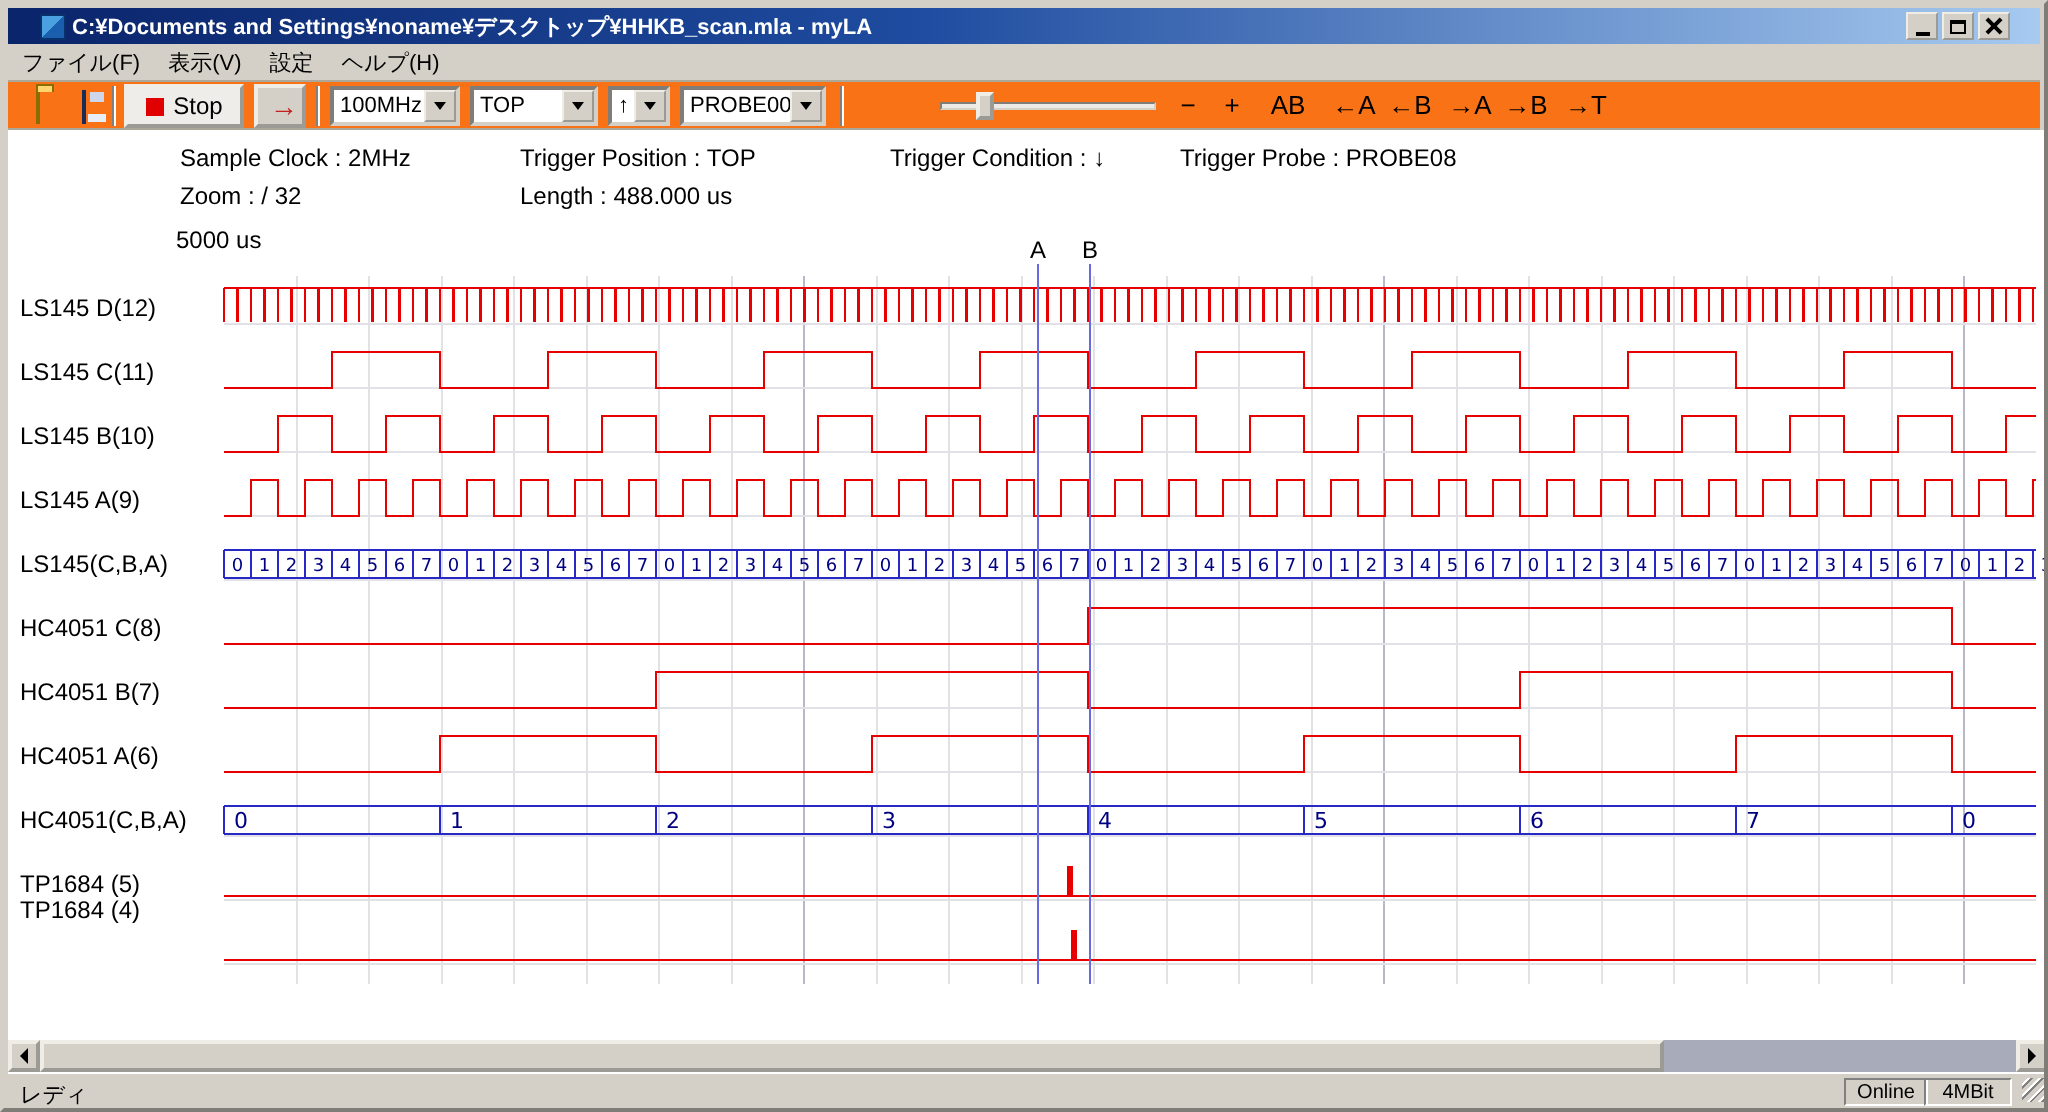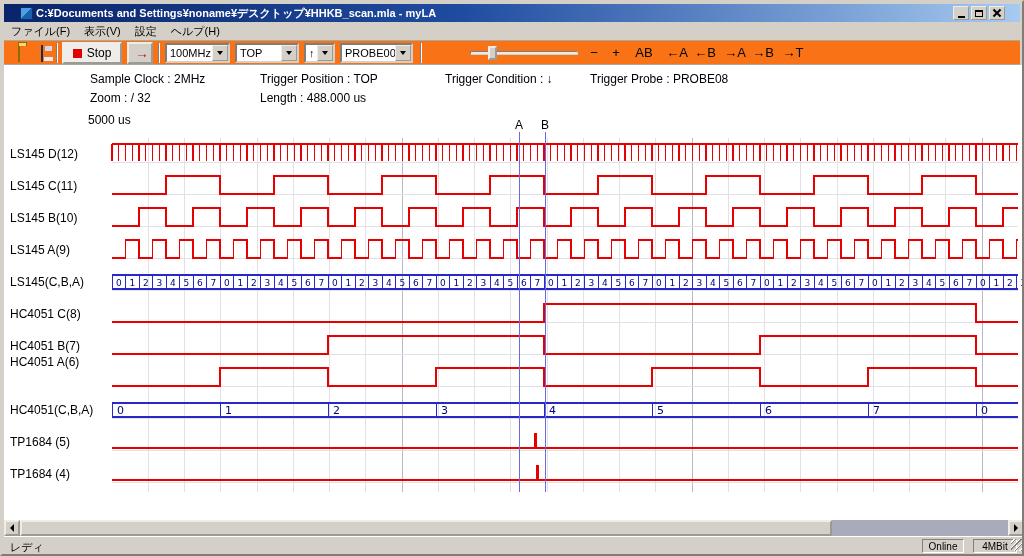--- a/index.html
+++ b/index.html
@@ -66,21 +66,21 @@
     display:flex;align-items:center;justify-content:center;padding:0;}
   .tri-left{width:0;height:0;border-top:4px solid transparent;border-bottom:4px solid transparent;border-right:4px solid #000;}
   .tri-right{width:0;height:0;border-top:4px solid transparent;border-bottom:4px solid transparent;border-left:4px solid #000;}
   .scroll-thumb{position:absolute;left:16px;top:0;width:812px;height:16px;background:#d4d0c8;border:2px outset #f0ede6;}
   
   .statusbar{position:absolute;left:2px;top:534px;width:1020px;height:16px;background:#d4d0c8;border-top:1px solid #fff;}
   .status-ready{position:absolute;left:6px;top:3px;font-size:11px;}
   .status-panel{position:absolute;top:2px;height:14px;line-height:13px;text-align:center;font-size:10px;
     border:1px solid;border-color:#808080 #fff #fff #808080;}
   .panel-online{right:60px;width:42px;}
-  .panel-mem{right:7px;width:44px;}
+  .panel-mem{right:18px;width:44px;}
   .resize-grip{position:absolute;right:1px;bottom:1px;width:12px;height:12px;
     background:repeating-linear-gradient(135deg,transparent 0 2px,#fff 2px 3px,#808080 3px 4px);}
 </style>
 </head>
 <body>
 
 <div class="window">
 
   <div class="titlebar">
     <div class="app-icon"></div>
@@ -173,24 +173,24 @@
     <span class="marker-label" style="left:535px;top:53px">B</span>
 
     <div id="channel-labels">
         <div class="ch-label" style="top: 81px;">LS145 D(12)</div>
         <div class="ch-label" style="top: 113px;">LS145 C(11)</div>
         <div class="ch-label" style="top: 145px;">LS145 B(10)</div>
         <div class="ch-label" style="top: 177px;">LS145 A(9)</div>
         <div class="ch-label" style="top: 209px;">LS145(C,B,A)</div>
         <div class="ch-label" style="top: 241px;">HC4051 C(8)</div>
         <div class="ch-label" style="top: 273px;">HC4051 B(7)</div>
-        <div class="ch-label" style="top: 289px; text-align: center;">HC4051 A(6)</div>
+        <div class="ch-label" style="top: 305px; text-align: center;">HC4051 A(6)</div>
         <div class="ch-label" style="top: 337px;">HC4051(C,B,A)</div>
         <div class="ch-label" style="top: 369px; text-align: center;">TP1684 (5)</div>
-        <div class="ch-label" style="top: 401px;">TP1684 (4)</div>
+        <div class="ch-label" style="top: 382px;">TP1684 (4)</div>
       </div>
 
     <svg id="wave-svg" width="1020" height="388" viewBox="0 0 1020 388">
         <line x1="144.25" y1="6" x2="144.25" y2="360" stroke="#e2e2e6" stroke-width="1"></line>
         <line x1="180.5" y1="6" x2="180.5" y2="360" stroke="#e2e2e6" stroke-width="1"></line>
         <line x1="216.75" y1="6" x2="216.75" y2="360" stroke="#e2e2e6" stroke-width="1"></line>
         <line x1="253" y1="6" x2="253" y2="360" stroke="#e2e2e6" stroke-width="1"></line>
         <line x1="289.25" y1="6" x2="289.25" y2="360" stroke="#e2e2e6" stroke-width="1"></line>
         <line x1="325.5" y1="6" x2="325.5" y2="360" stroke="#e2e2e6" stroke-width="1"></line>
         <line x1="361.75" y1="6" x2="361.75" y2="360" stroke="#e2e2e6" stroke-width="1"></line>

